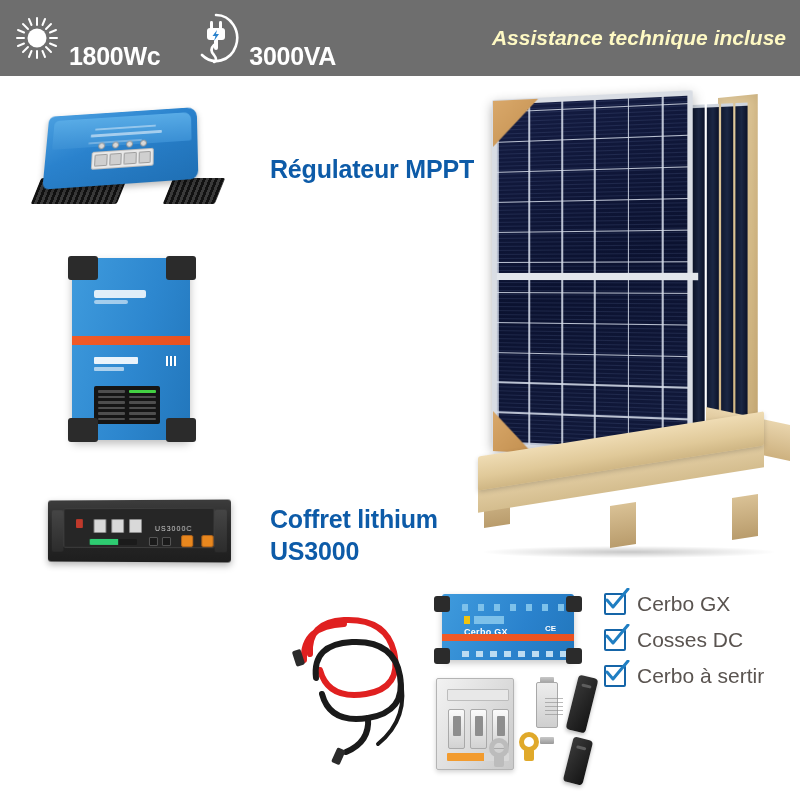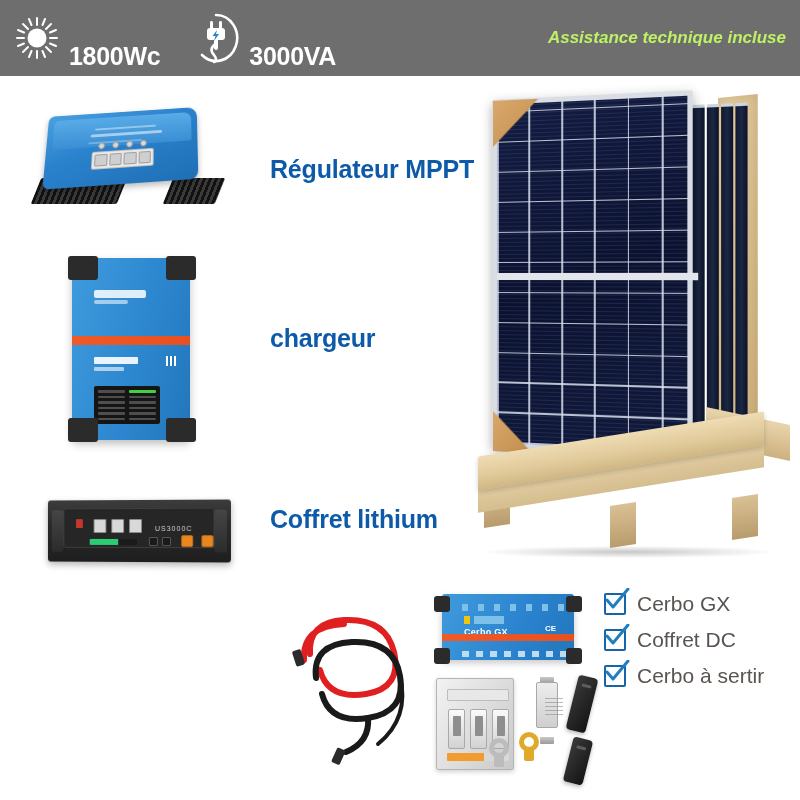--- a/index.html
+++ b/index.html
@@ -24,22 +24,22 @@
   .spec .val {
     color:#ffffff; font-weight:bold; font-size:25px; letter-spacing:-0.3px;
     margin-left:9px; font-family:"Liberation Sans", sans-serif;margin-top:36px;
   }
   #spec-sun  { margin-left:14px; }
   #spec-bat  { margin-left:34px; }
   #spec-plug { margin-left:32px; }
 
   #assist {
     position:absolute; right:14px; top:50%; transform:translateY(-50%);
-    text-align:right; color:#bef264;
-    font-style:italic; font-weight:bold; font-size:17px; line-height:1.45;
+    text-align:right; color:#fef9c3;
+    font-style:italic; font-weight:bold; font-size:21px; line-height:1.45;
   }
   #assist div { white-space:nowrap; }
 
   
   .prod-label {
     position:absolute;
     color:#0d5ba8; font-weight:bold; font-size:25px; line-height:1.28;
     letter-spacing:-0.2px;
   }
   #label-mppt { left:270px; top:153px; }
@@ -377,21 +377,20 @@
         </div>
       </div>
     </div>
     <div id="conv-stripe"></div>
     <div class="conv-corner" id="cc-tl"></div>
     <div class="conv-corner" id="cc-tr"></div>
     <div class="conv-corner" id="cc-bl"></div>
     <div class="conv-corner" id="cc-br"></div>
   </div>
   <div class="prod-label" id="label-conv">
-    <div>chargeur</div>
   </div>
 
   <div id="img-batt">
     <div id="batt-body">
       <div class="batt-ear" id="ear-l"></div>
       <div class="batt-ear" id="ear-r"></div>
       <div id="batt-face">
         <div id="batt-red"></div>
         <div class="batt-sw" id="bsw1"></div>
         <div class="batt-sw" id="bsw2"></div>
@@ -400,20 +399,21 @@
         <div id="batt-model">US3000C</div>
         <div class="batt-port" id="bp1"></div>
         <div class="batt-port" id="bp2"></div>
         <div class="batt-term" id="bt1"></div>
         <div class="batt-term" id="bt2"></div>
       </div>
     </div>
   </div>
   <div class="prod-label" id="label-batt">
     <div>Coffret lithium</div>
+    <div>US3000</div>
   </div>
 
   <div id="img-pallet">
     <div id="pallet-backboard"></div>
     <div id="pallet-stack">
       <div class="panel-side" id="ps4"></div>
       <div class="panel-side" id="ps3"></div>
       <div class="panel-side" id="ps2"></div>
       <div class="panel-side" id="ps1"></div>
       <div id="panel-front">
@@ -503,21 +503,21 @@
       <span class="check-label">Cerbo GX</span>
     </div>
 
 
     <div class="check-row">
       <span class="check-box">
         <svg width="26" height="26" viewBox="0 0 26 26">
           <path d="M3 12 L9 19 L24 1" fill="none" stroke="#1f7ec2" stroke-width="3" stroke-linecap="round" stroke-linejoin="round"></path>
         </svg>
       </span>
-      <span class="check-label">Coffret DC</span>
+      <span class="check-label">Cosses DC</span>
     </div>
 
 
     <div class="check-row">
       <span class="check-box">
         <svg width="26" height="26" viewBox="0 0 26 26">
           <path d="M3 12 L9 19 L24 1" fill="none" stroke="#1f7ec2" stroke-width="3" stroke-linecap="round" stroke-linejoin="round"></path>
         </svg>
       </span>
       <span class="check-label">Cerbo à sertir</span>

